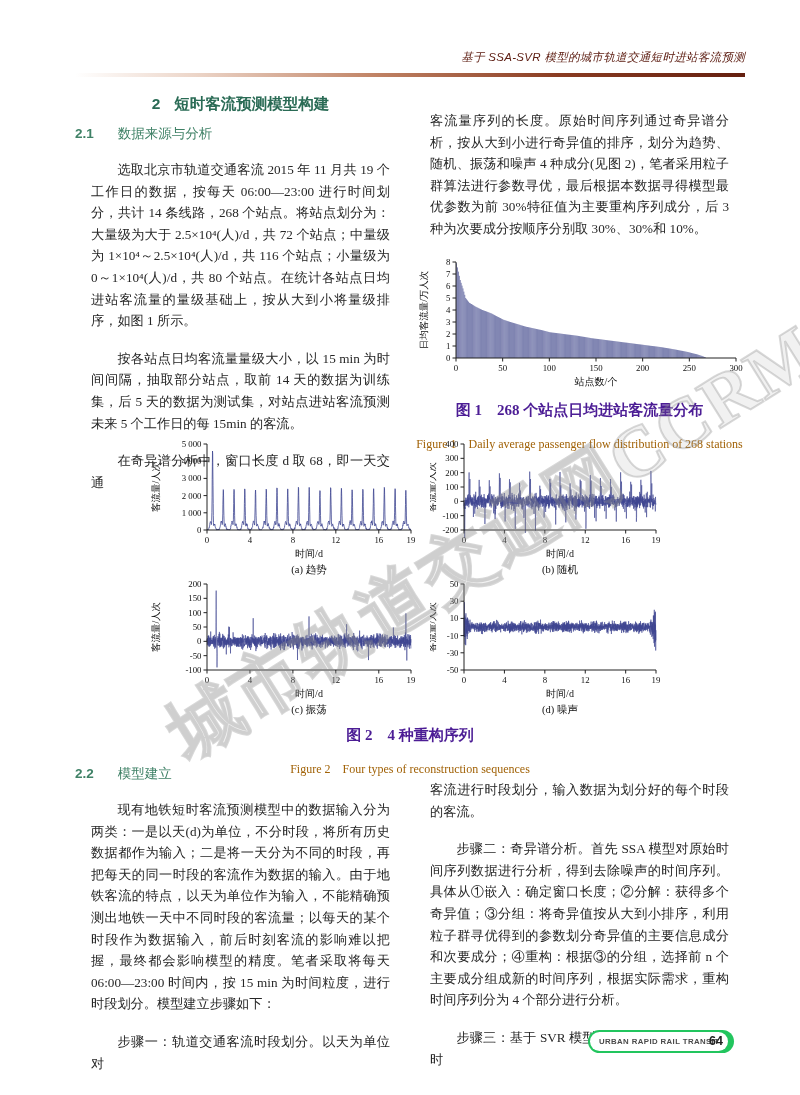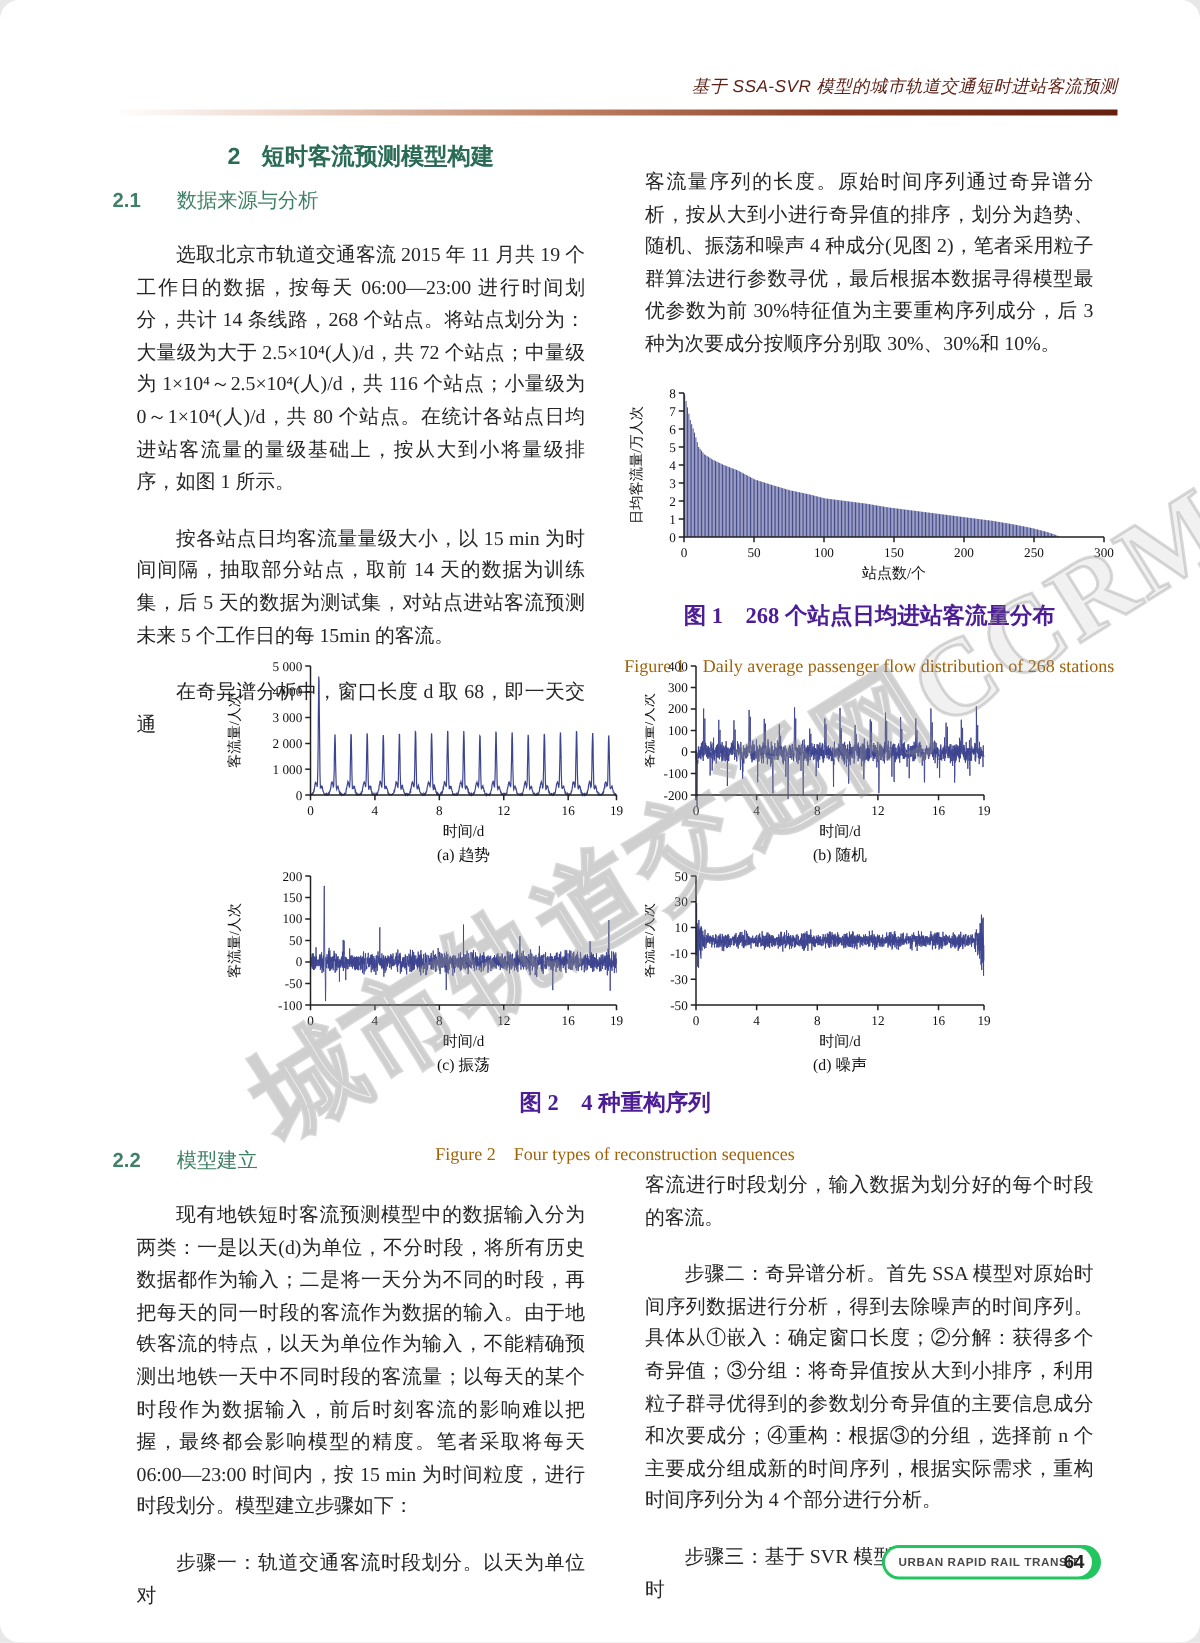--- a/index.html
+++ b/index.html
@@ -1,17 +1,17 @@
 <!DOCTYPE html>
 <html><head>
 <meta charset="utf-8">
 <style>
   html,body{margin:0;padding:0;background:#e8e8e8;}
   .page{position:relative;width:800px;height:1095px;background:#ffffff;overflow:hidden;
-        font-family:"Liberation Serif","DejaVu Serif",serif;color:#262626;border-radius:13px;}
+        font-family:"Liberation Serif","DejaVu Serif",serif;color:#262626;}
   
   .running-title{position:absolute;top:50px;right:55px;font-style:italic;font-size:11.5px;
         color:#5f2015;font-family:"Liberation Sans","DejaVu Sans",sans-serif;letter-spacing:.3px;}
   .header-rule{position:absolute;top:73px;left:75px;width:670px;height:4px;
         background:linear-gradient(90deg,#ffffff 0%,#ecd5c8 18%,#c08264 45%,#8a3c22 72%,#641f0f 100%);}
   
   .watermark{position:absolute;left:150px;top:700px;font-size:72px;font-weight:bold;white-space:nowrap;
         transform:rotate(-32deg);transform-origin:0 0;letter-spacing:2px;
         color:rgba(150,150,150,0.13);-webkit-text-stroke:2px rgba(140,140,140,0.34);
         pointer-events:none;z-index:5;}

